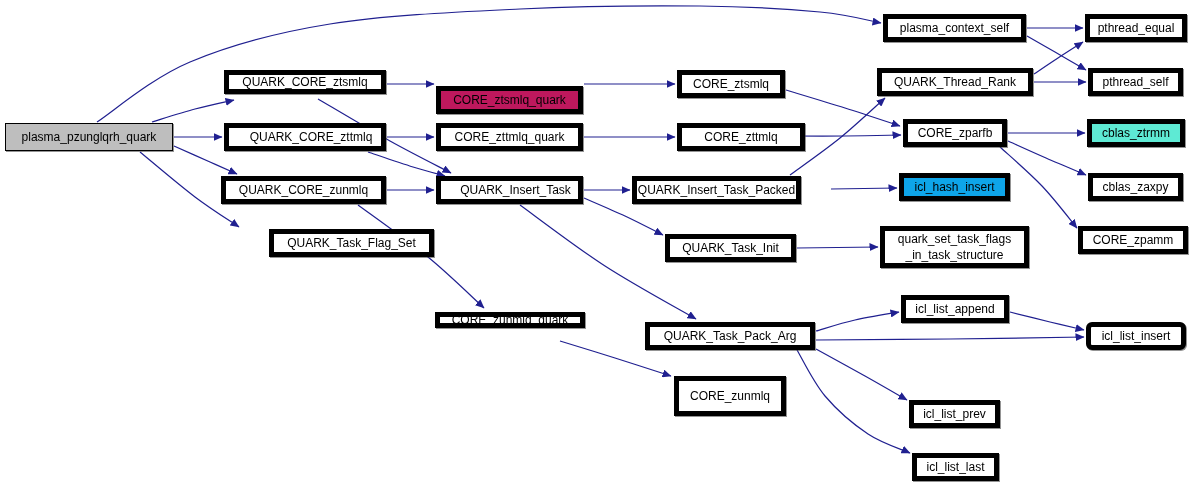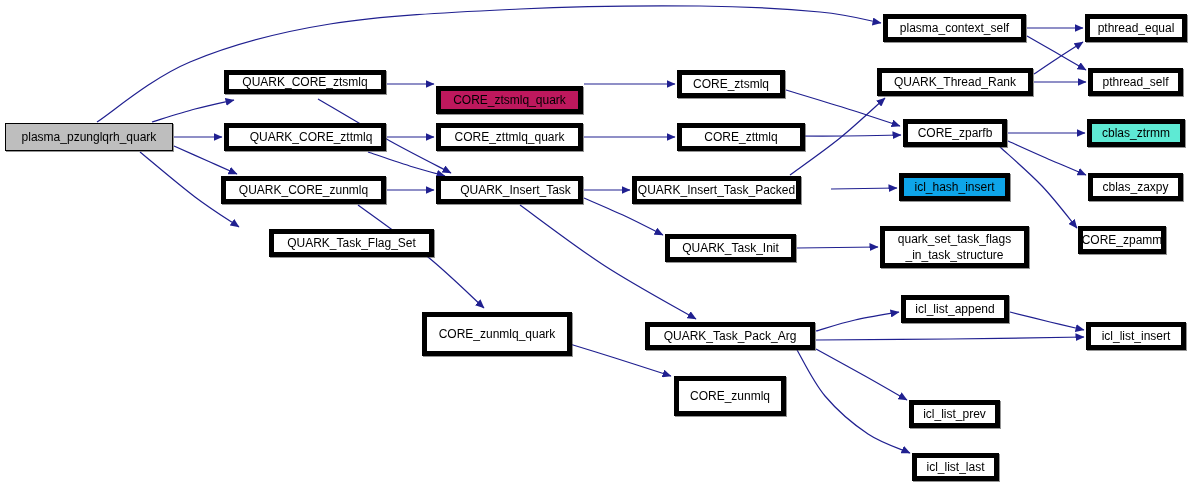--- a/index.html
+++ b/index.html
@@ -62,36 +62,36 @@
     </svg>
   <div style="position:absolute;left:0;top:0;">
       <div class="node root" style="left: 5px; top: 123px; width: 168px; height: 28px; border-color: rgb(0, 0, 0); background: rgb(190, 190, 190); border-width: 1.5px;">plasma_pzunglqrh_quark</div>
       <div class="node" style="left: 224px; top: 70px; width: 162px; height: 24px; border-color: rgb(0, 0, 0); background: rgb(255, 255, 255);">QUARK_CORE_ztsmlq</div>
       <div class="node" style="left: 224px; top: 123px; width: 162px; height: 28px; border-color: rgb(0, 0, 0); background: rgb(255, 255, 255); padding-left: 12px;">QUARK_CORE_zttmlq</div>
       <div class="node" style="left: 221px; top: 176px; width: 165px; height: 28px; border-color: rgb(0, 0, 0); background: rgb(255, 255, 255);">QUARK_CORE_zunmlq</div>
       <div class="node" style="left: 221px; top: 229px; width: 165px; height: 28px; border-color: rgb(0, 0, 0); background: rgb(255, 255, 255); margin-left: 48px;">QUARK_Task_Flag_Set</div>
       <div class="node" style="left: 436px; top: 86px; width: 147px; height: 28px; border-color: rgb(0, 0, 0); background: #be185d;">CORE_ztsmlq_quark</div>
       <div class="node" style="left: 436px; top: 123px; width: 147px; height: 28px; border-color: rgb(0, 0, 0); background: rgb(255, 255, 255);">CORE_zttmlq_quark</div>
       <div class="node" style="left: 436px; top: 176px; width: 147px; height: 28px; border-color: rgb(0, 0, 0); background: rgb(255, 255, 255); padding-left: 12px;">QUARK_Insert_Task</div>
-      <div class="node" style="left: 422px; top: 312px; width: 150px; height: 44px; border-color: rgb(0, 0, 0); background: rgb(255, 255, 255);">CORE_zunmlq_quark</div>
+      <div class="node" style="left: 435px; top: 312px; width: 150px; height: 16px; border-color: rgb(0, 0, 0); background: rgb(255, 255, 255);">CORE_zunmlq_quark</div>
       <div class="node" style="left: 677px; top: 70px; width: 108px; height: 28px; border-color: rgb(0, 0, 0); background: rgb(255, 255, 255);">CORE_ztsmlq</div>
       <div class="node" style="left: 677px; top: 123px; width: 128px; height: 28px; border-color: rgb(0, 0, 0); background: rgb(255, 255, 255);">CORE_zttmlq</div>
       <div class="node" style="left: 632px; top: 176px; width: 169px; height: 28px; border-color: rgb(0, 0, 0); background: rgb(255, 255, 255);">QUARK_Insert_Task_Packed</div>
       <div class="node" style="left: 665px; top: 234px; width: 131px; height: 28px; border-color: rgb(0, 0, 0); background: rgb(255, 255, 255);">QUARK_Task_Init</div>
       <div class="node" style="left: 645px; top: 322px; width: 170px; height: 28px; border-color: rgb(0, 0, 0); background: rgb(255, 255, 255);">QUARK_Task_Pack_Arg</div>
       <div class="node" style="left: 674px; top: 376px; width: 112px; height: 40px; border-color: rgb(0, 0, 0); background: rgb(255, 255, 255);">CORE_zunmlq</div>
       <div class="node" style="left: 883px; top: 14px; width: 143px; height: 28px; border-color: rgb(0, 0, 0); background: rgb(255, 255, 255);">plasma_context_self</div>
       <div class="node" style="left: 877px; top: 68px; width: 156px; height: 28px; border-color: rgb(0, 0, 0); background: rgb(255, 255, 255);">QUARK_Thread_Rank</div>
       <div class="node" style="left: 903px; top: 119px; width: 104px; height: 28px; border-color: rgb(0, 0, 0); background: rgb(255, 255, 255);">CORE_zparfb</div>
       <div class="node" style="left: 899px; top: 173px; width: 111px; height: 28px; border-color: rgb(0, 0, 0); background: #0ea5e9;">icl_hash_insert</div>
       <div class="node" style="left: 880px; top: 226px; width: 149px; height: 42px; border-color: rgb(0, 0, 0); background: rgb(255, 255, 255);">quark_set_task_flags
 _in_task_structure</div>
       <div class="node" style="left: 901px; top: 295px; width: 108px; height: 28px; border-color: rgb(0, 0, 0); background: rgb(255, 255, 255);">icl_list_append</div>
       <div class="node" style="left: 909px; top: 400px; width: 91px; height: 28px; border-color: rgb(0, 0, 0); background: rgb(255, 255, 255);">icl_list_prev</div>
       <div class="node" style="left: 912px; top: 453px; width: 87px; height: 28px; border-color: rgb(0, 0, 0); background: rgb(255, 255, 255);">icl_list_last</div>
       <div class="node" style="left: 1085px; top: 14px; width: 102px; height: 28px; border-color: rgb(0, 0, 0); background: rgb(255, 255, 255);">pthread_equal</div>
       <div class="node" style="left: 1088px; top: 68px; width: 95px; height: 28px; border-color: rgb(0, 0, 0); background: rgb(255, 255, 255);">pthread_self</div>
       <div class="node" style="left: 1087px; top: 119px; width: 98px; height: 28px; border-color: rgb(0, 0, 0); background: #5eead4;">cblas_ztrmm</div>
       <div class="node" style="left: 1088px; top: 173px; width: 95px; height: 28px; border-color: rgb(0, 0, 0); background: rgb(255, 255, 255);">cblas_zaxpy</div>
-      <div class="node" style="left: 1078px; top: 226px; width: 88px; height: 28px; border-color: rgb(0, 0, 0); background: rgb(255, 255, 255);">CORE_zpamm</div>
-      <div class="node" style="left: 1086px; top: 322px; width: 100px; height: 28px; border-color: rgb(0, 0, 0); background: rgb(255, 255, 255);">icl_list_insert</div>
+      <div class="node" style="left: 1078px; top: 226px; width: 110px; height: 28px; border-color: rgb(0, 0, 0); background: rgb(255, 255, 255);">CORE_zpamm</div>
+      <div class="node" style="left: 1086px; top: 322px; width: 100px; height: 28px; border-color: rgb(0, 0, 0); background: rgb(255, 255, 255); border-radius: 6px;">icl_list_insert</div>
     </div>
 </div>
 
 </body></html>

